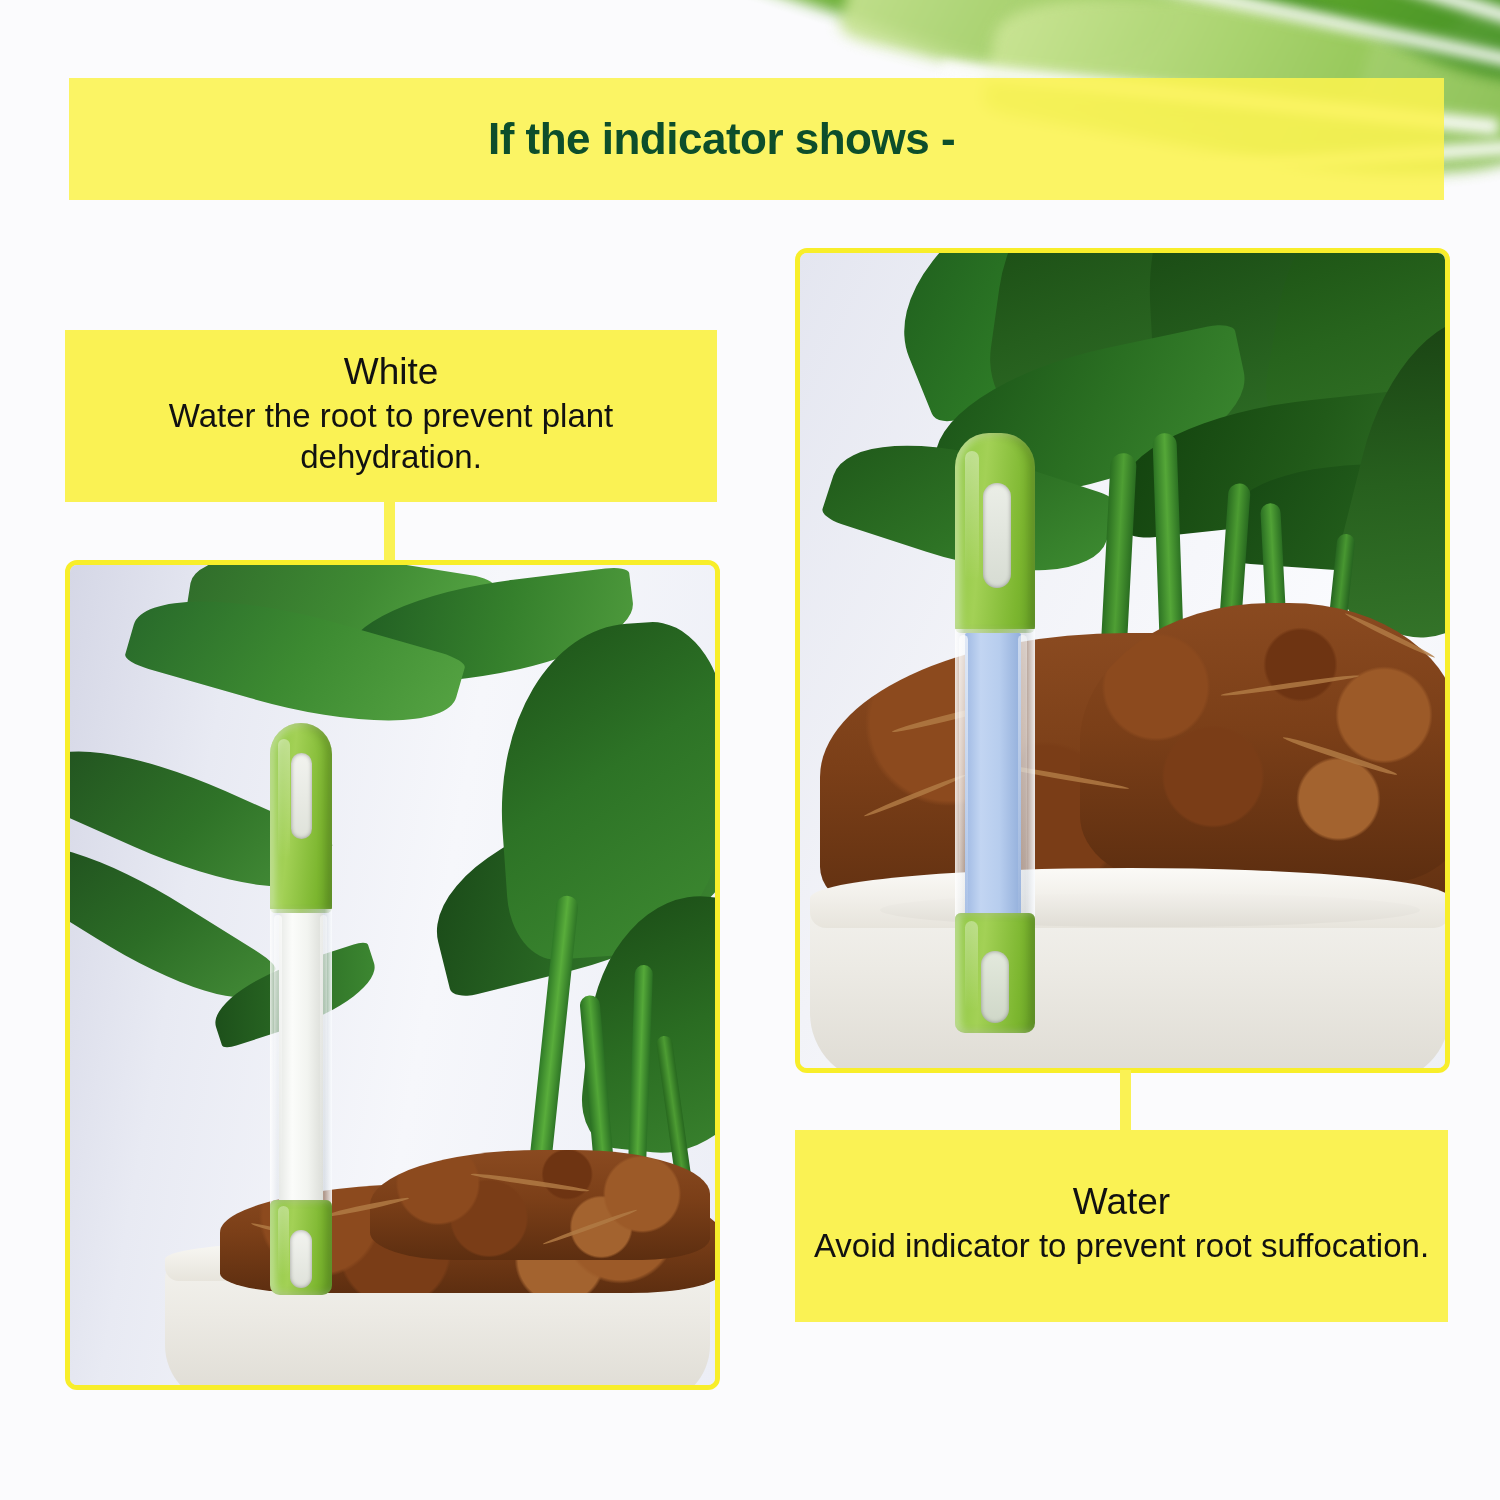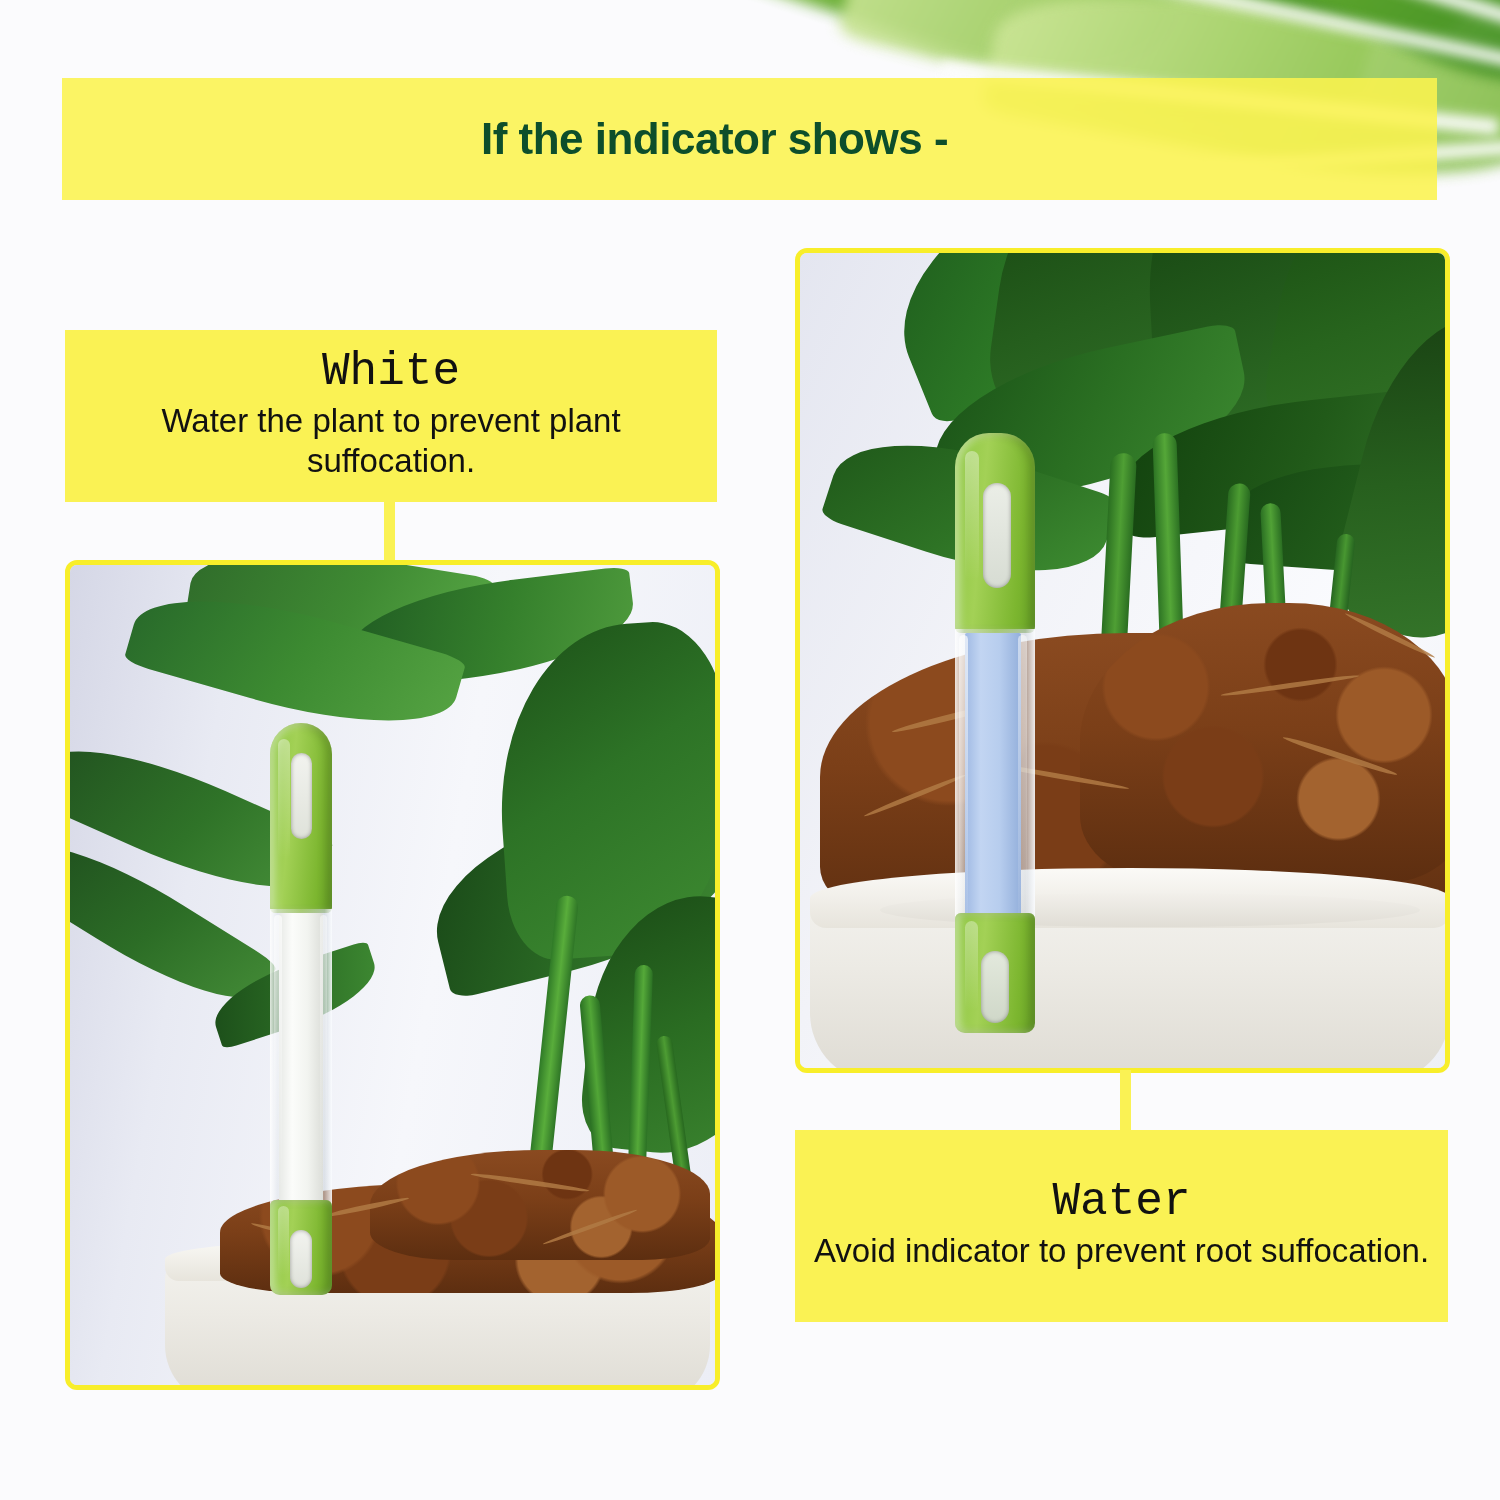--- a/index.html
+++ b/index.html
@@ -27,42 +27,42 @@
   .leaf-bg .leaf.pale{
     background:linear-gradient(105deg,#cfe79a 0%,#9ccc5f 60%,#7ab740 100%);
     opacity:.9;
   }
   .leaf-bg .veinspace{
     position:absolute;background:#fdfdfd;filter:blur(6px);opacity:.95;
   }
 
   
   .banner{
-    position:absolute;left:62px;top:78px;width:1375px;height:122px;
+    position:absolute;left:69px;top:78px;width:1375px;height:122px;
     background:rgba(250,242,78,0.88);
     display:flex;align-items:center;justify-content:center;
   }
   .banner-title{
     color:#0d4e2b;
     font-size:44px;font-weight:bold;
     letter-spacing:-.5px;
     transform:translateX(-35px);
     white-space:nowrap;
   }
 
   
   .label-box{
     position:absolute;
     background:#faf254;
     box-sizing:border-box;
     padding:12px 18px 14px 18px;
     display:flex;flex-direction:column;align-items:center;justify-content:center;
   }
   .label-box .title{
-    font-size:46px;color:#111;line-height:1.0;margin-bottom:6px;font-weight:400;font-family:Liberation Mono, monospace;
+    font-size:37px;color:#111;line-height:1.0;margin-bottom:6px;font-weight:400;
   }
   .label-box .desc{
     font-size:33px;color:#111;line-height:1.22;text-align:center;
   }
   #white-label{left:65px;top:330px;width:652px;height:172px;}
   #blue-label{left:795px;top:1130px;width:653px;height:192px;}
 
   
   .connector{position:absolute;background:#faf254;width:11px;}
   #white-connector{left:384px;top:498px;height:66px;}
@@ -160,21 +160,21 @@
     <div class="veinspace" style="left:250px;top:120px;width:560px;height:16px;transform:rotate(6deg);"></div>
     <div class="veinspace" style="left:520px;top:180px;width:330px;height:14px;transform:rotate(-4deg);"></div>
   </div>
 
   <div class="banner">
     <div class="banner-title">If the indicator shows -</div>
   </div>
 
   <div class="label-box" id="white-label">
     <div class="title">White</div>
-    <div class="desc">Water the plant to prevent plant suffocation.</div>
+    <div class="desc">Water the root to prevent plant dehydration.</div>
   </div>
   <div class="connector" id="white-connector"></div>
 
   <div class="photo-frame" id="white-photo">
     <div class="photo-inner">
       <div class="bg-wall"></div>
 
       <div class="pleaf" style="left:120px;top:-10px;width:300px;height:86px;transform:rotate(9deg);
            background:linear-gradient(110deg,#2f6b2a 0%,#3f8a33 55%,#58a845 100%);"></div>
       <div class="pleaf" style="left:275px;top:18px;width:290px;height:92px;transform:rotate(-7deg);

